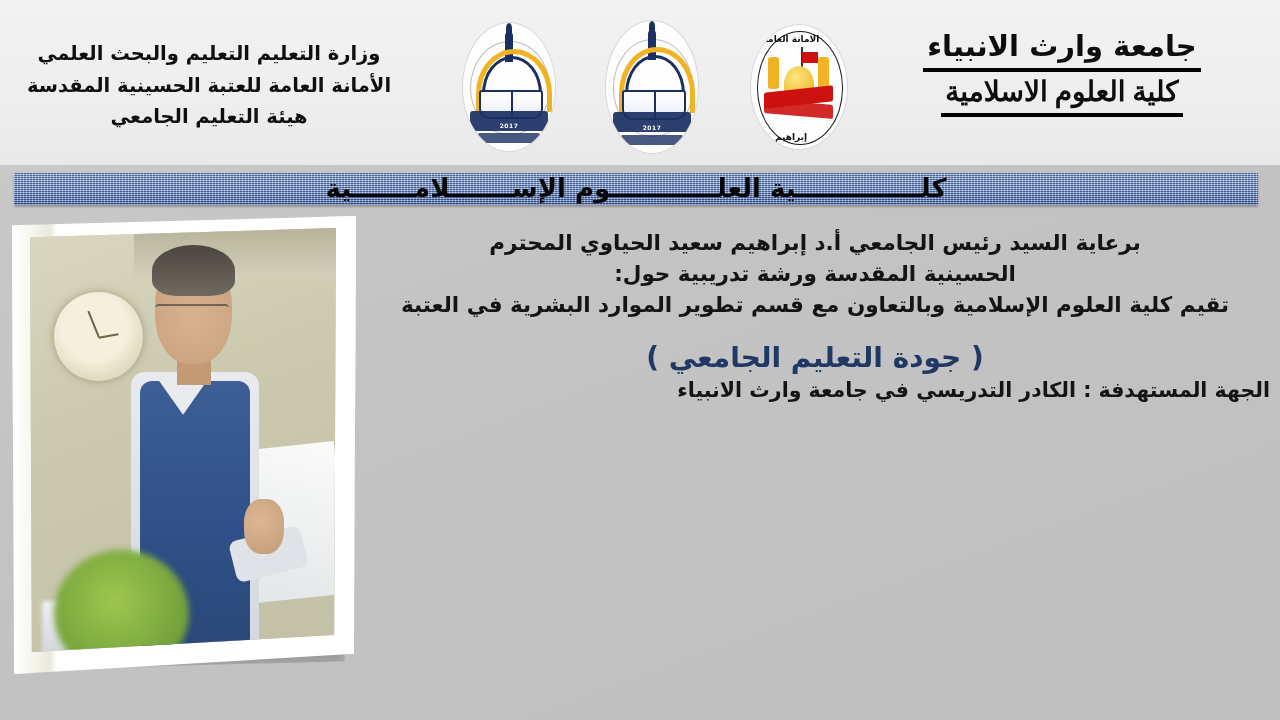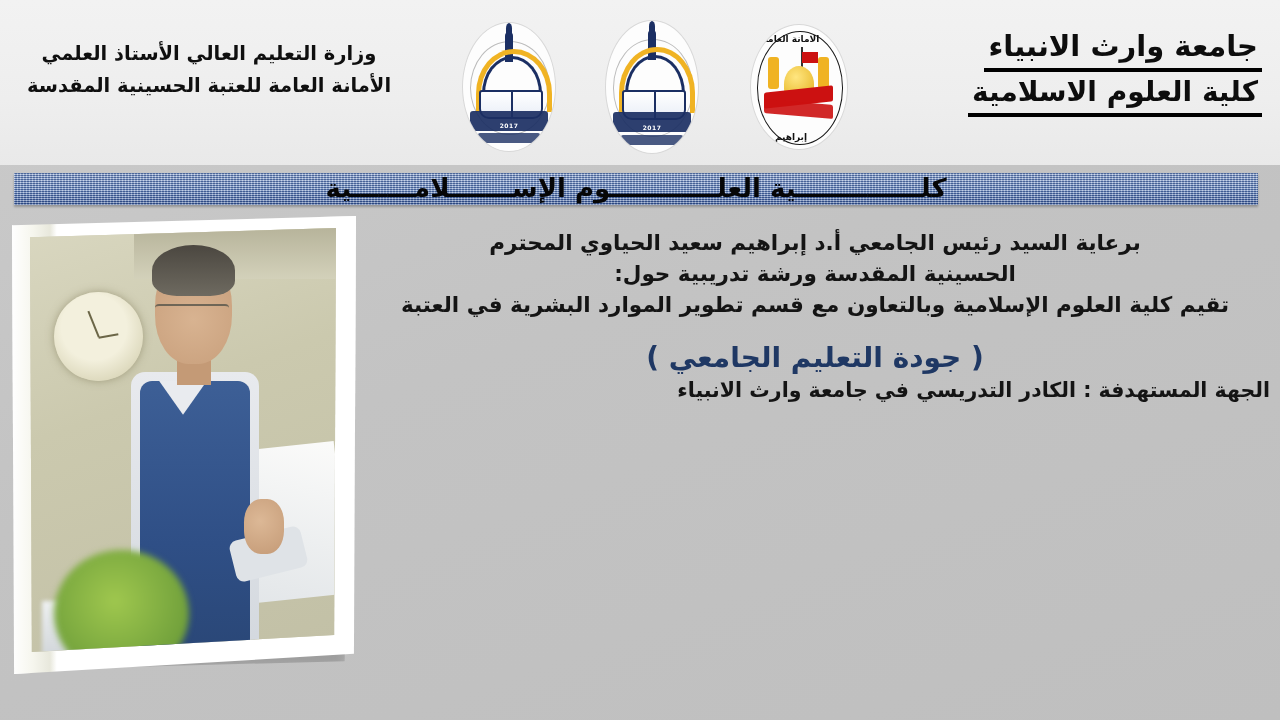--- a/index.html
+++ b/index.html
@@ -10,24 +10,24 @@
     font-family:"DejaVu Sans","Liberation Sans",sans-serif;
     position:relative;
   }
   #poster{position:absolute;inset:0;width:1280px;height:720px;overflow:hidden;
     background:linear-gradient(160deg,#cbcbcb 0%,#c3c3c3 45%,#bfbfbf 100%);}
 
   
   .header{position:absolute;left:0;top:0;width:1280px;height:165px;
     background:linear-gradient(180deg,#f2f2f2 0%,#eeeeee 60%,#e9e9e9 100%);}
 
-  .hdr-left{position:absolute;right:18px;top:26px;width:400px;direction:rtl;}
+  .hdr-left{position:absolute;right:18px;top:26px;width:400px;text-align:center;direction:rtl;}
   .hdr-left .ln{font-size:29px;font-weight:bold;color:#0d0d0d;line-height:1.42;
     display:inline-block;border-bottom:4px solid #000;padding:0 4px 1px 4px;letter-spacing:0px;}
-  .hdr-left .ln2{font-size:28px;}
+  .hdr-left .ln2{font-size:28px;font-family:Liberation Serif, serif;}
 
   .hdr-right{position:absolute;left:18px;top:38px;width:382px;text-align:center;direction:rtl;}
   .hdr-right .ln{font-size:19.5px;font-weight:bold;color:#0f0f0f;line-height:1.62;white-space:nowrap;}
 
   .logos{position:absolute;left:450px;top:18px;width:420px;height:135px;}
   .logo{position:absolute;top:4px;width:92px;height:128px;border-radius:50%/50%;
     background:#fdfdfd;border:1px solid #d8d8d8;overflow:hidden;}
   .logo.l1{left:12px;}
   .logo.l2{left:155px;top:2px;height:132px;}
   .logo.l3{left:300px;top:6px;width:96px;height:124px;}
@@ -151,22 +151,23 @@
 <div id="poster">
 
   <div class="header">
 
     <div class="hdr-left">
       <div><span class="ln">جامعة وارث الانبياء</span></div>
       <div><span class="ln ln2">كلية العلوم الاسلامية</span></div>
     </div>
 
     <div class="hdr-right">
-      <div class="ln">وزارة التعليم العالي الأستاذ العلمي</div>
+      <div class="ln">وزارة التعليم التعليم والبحث العلمي</div>
       <div class="ln">الأمانة العامة للعتبة الحسينية المقدسة</div>
+      <div class="ln">هيئة التعليم الجامعي</div>
     </div>
 
     <div class="logos">
 
       <div class="logo l1">
         <div class="crest">
           <div class="ring"></div>
           <div class="minaret"></div>
           <div class="arch"></div>
           <div class="arch2"></div>

